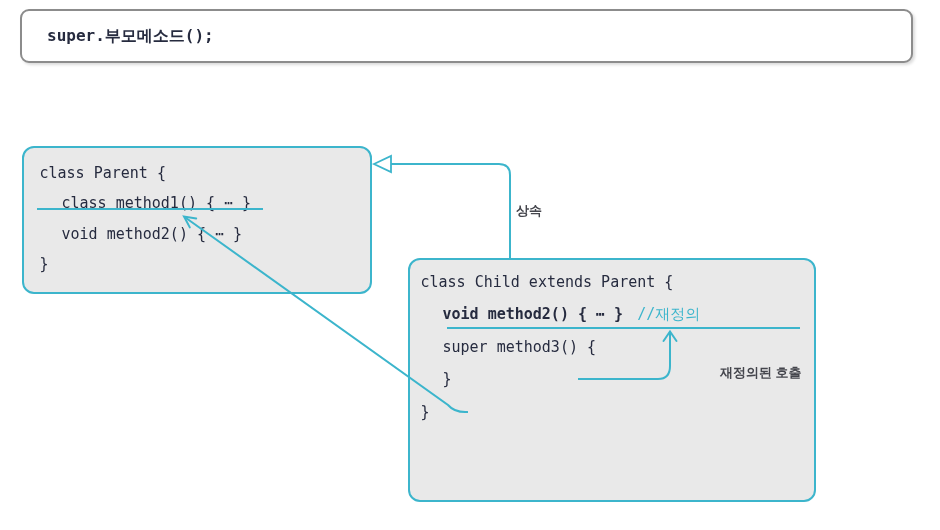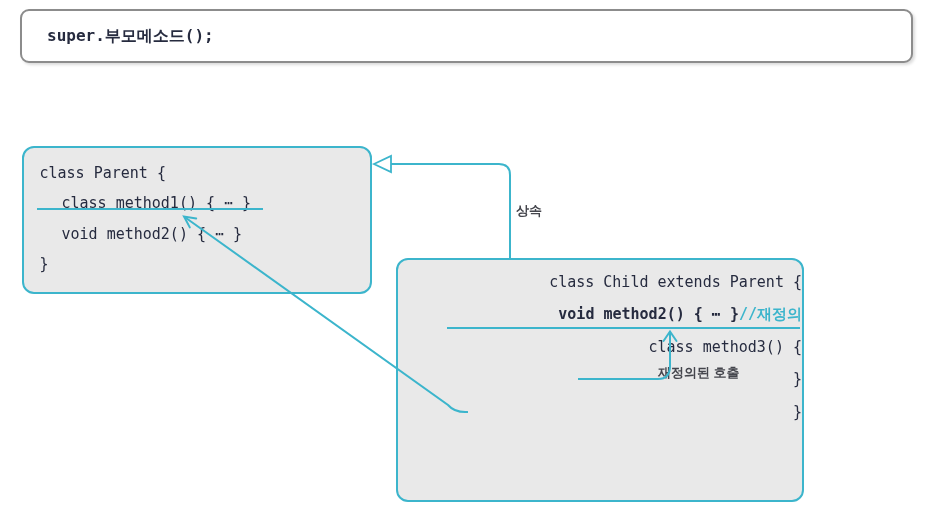--- a/index.html
+++ b/index.html
@@ -29,41 +29,41 @@
     font-size: 15px; color: var(--code-text); white-space: pre;
   }
   .top-box .code { font-size: 16px; font-weight: 600; }
 
   .class-box {
     position: absolute; background: var(--box-bg);
     border: 2.5px solid var(--accent); border-radius: 12px;
   }
   .parent-box { left: 22px; top: 102px; width: 350px; height: 148px; padding: 9.5px 0 0 15.5px; margin-top: 44px; }
   .parent-box .code-line { line-height: 30.5px; }
-  .child-box { left: 396px; top: 258px; width: 408px; height: 244px; padding: 5.5px 0 0 10.5px; text-align: right; }
+  .child-box { left: 408px; top: 258px; width: 408px; height: 244px; padding: 5.5px 0 0 10.5px; }
   .child-box .code-line { line-height: 32.5px; }
   .code-line {
     font-family: "DejaVu Sans Mono", "Liberation Mono", monospace;
     font-size: 15px; color: var(--code-text); white-space: pre;
   }
   .ind1 { padding-left: 22px; }
   .ind2 { padding-left: 40px; }
   .bold { font-weight: bold; }
   .comment {
-    color: var(--accent); font-weight: bold; 
+    color: var(--accent); font-weight: normal; margin-left: 14px;
     font-family: "DejaVu Sans Mono", "Liberation Sans", monospace;
   }
 
   .diagram-label {
     position: absolute; color: var(--label-text);
     font-size: 13px; font-weight: 700; white-space: nowrap;
   }
   .label-inheritance { left: 516px; top: 202px; }
   .label-parent-call { left: 196px; top: 311px; }
-  .label-overridden-call { left: 658px; top: 364px; }
+  .label-overridden-call { left: 720px; top: 364px; }
 
   svg.overlay { position: absolute; left: 0; top: 0; pointer-events: none; }
   .arrow-line { fill: none; stroke: var(--accent); stroke-width: 2; }
   .open-head { fill: #ffffff; stroke: var(--accent); stroke-width: 1.8; stroke-linejoin: miter; }
   .v-head { fill: none; stroke: var(--accent); stroke-width: 2; stroke-linecap: round; }
   .underline { stroke: var(--accent); stroke-width: 2; }
 </style>
 </head>
 <body>
 
@@ -76,21 +76,21 @@
   <div class="class-box parent-box">
     <div class="code-line"><span>class Parent {</span></div>
     <div class="code-line ind1"><span>class method1() { ⋯ }</span></div>
     <div class="code-line ind1"><span>void method2() { ⋯ }</span></div>
     <div class="code-line"><span>}</span></div>
   </div>
 
   <div class="class-box child-box">
     <div class="code-line"><span>class Child extends Parent {</span></div>
     <div class="code-line ind1"><span class="bold">void method2() { ⋯ }</span><span class="comment">//재정의</span></div>
-    <div class="code-line ind1"><span>class method3() {</span></div>
+    <div class="code-line ind1"><span>super method3() {</span></div>
     <div class="code-line ind1"><span>}</span></div>
     <div class="code-line"><span>}</span></div>
   </div>
 
   <div class="diagram-label label-inheritance">상속</div>
   <div class="diagram-label label-overridden-call">재정의된 호출</div>
 
   <svg class="overlay" width="940" height="530" viewBox="0 0 940 530">
 
     <line class="underline" x1="37" y1="209" x2="263" y2="209"></line>

